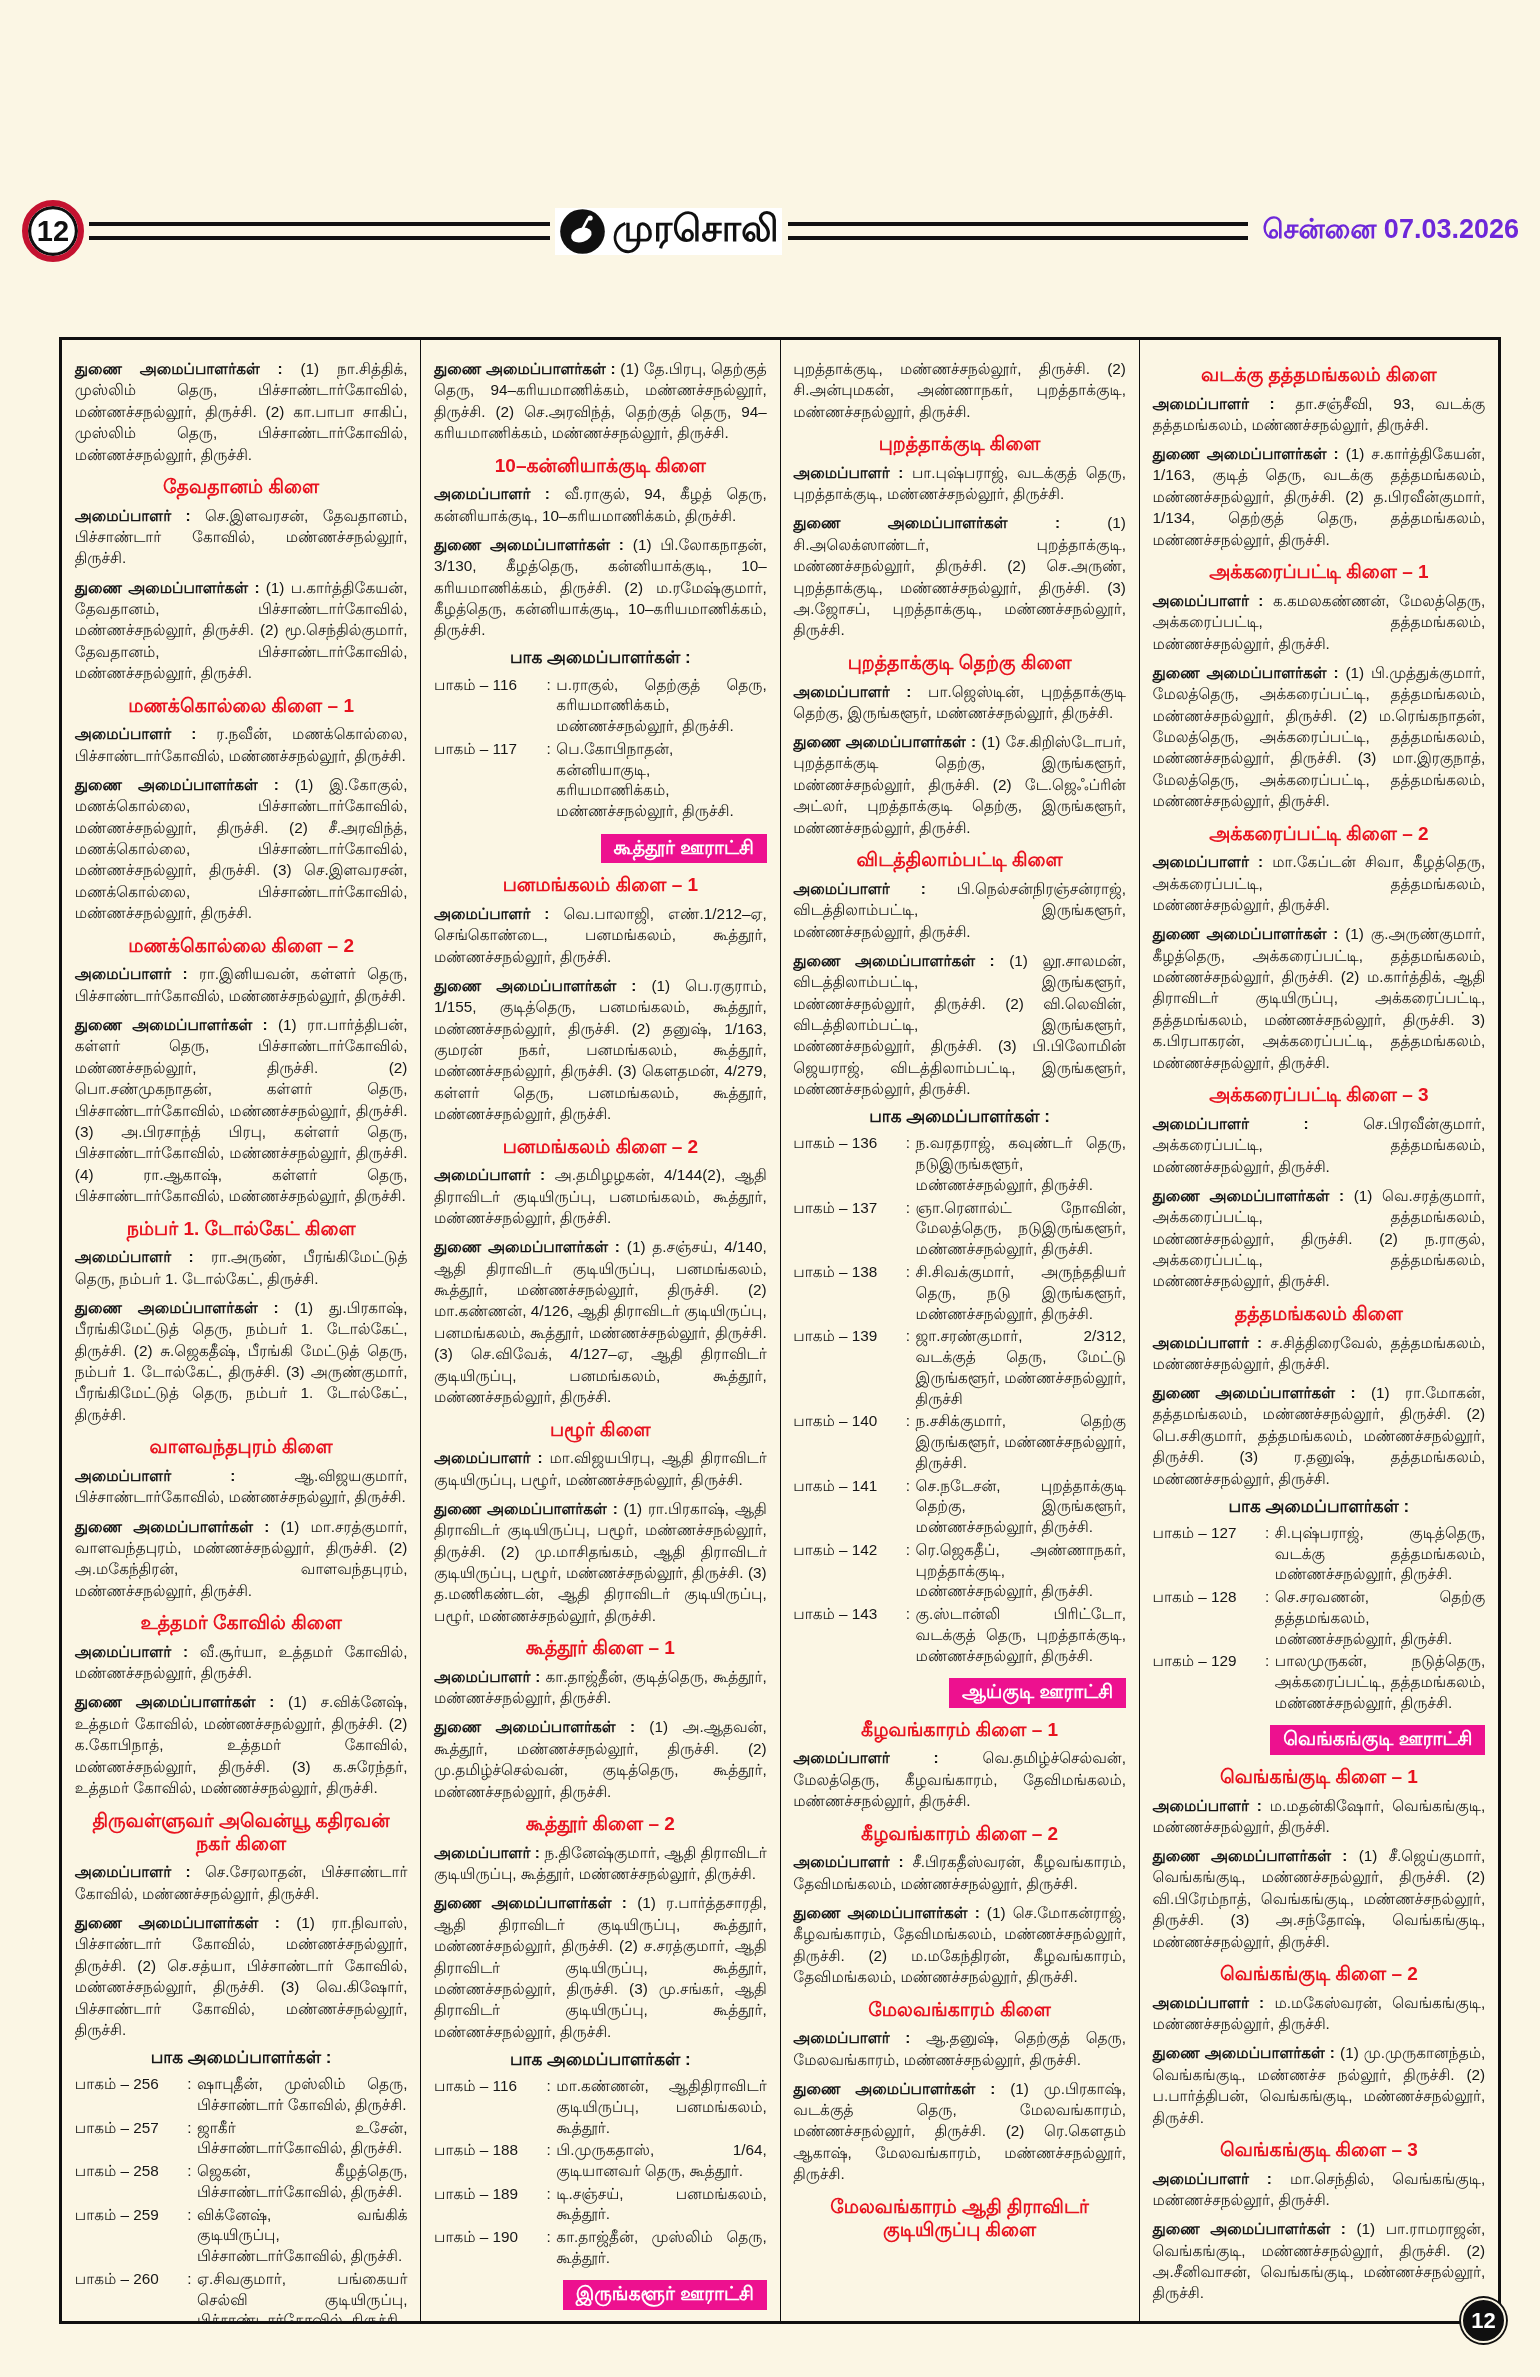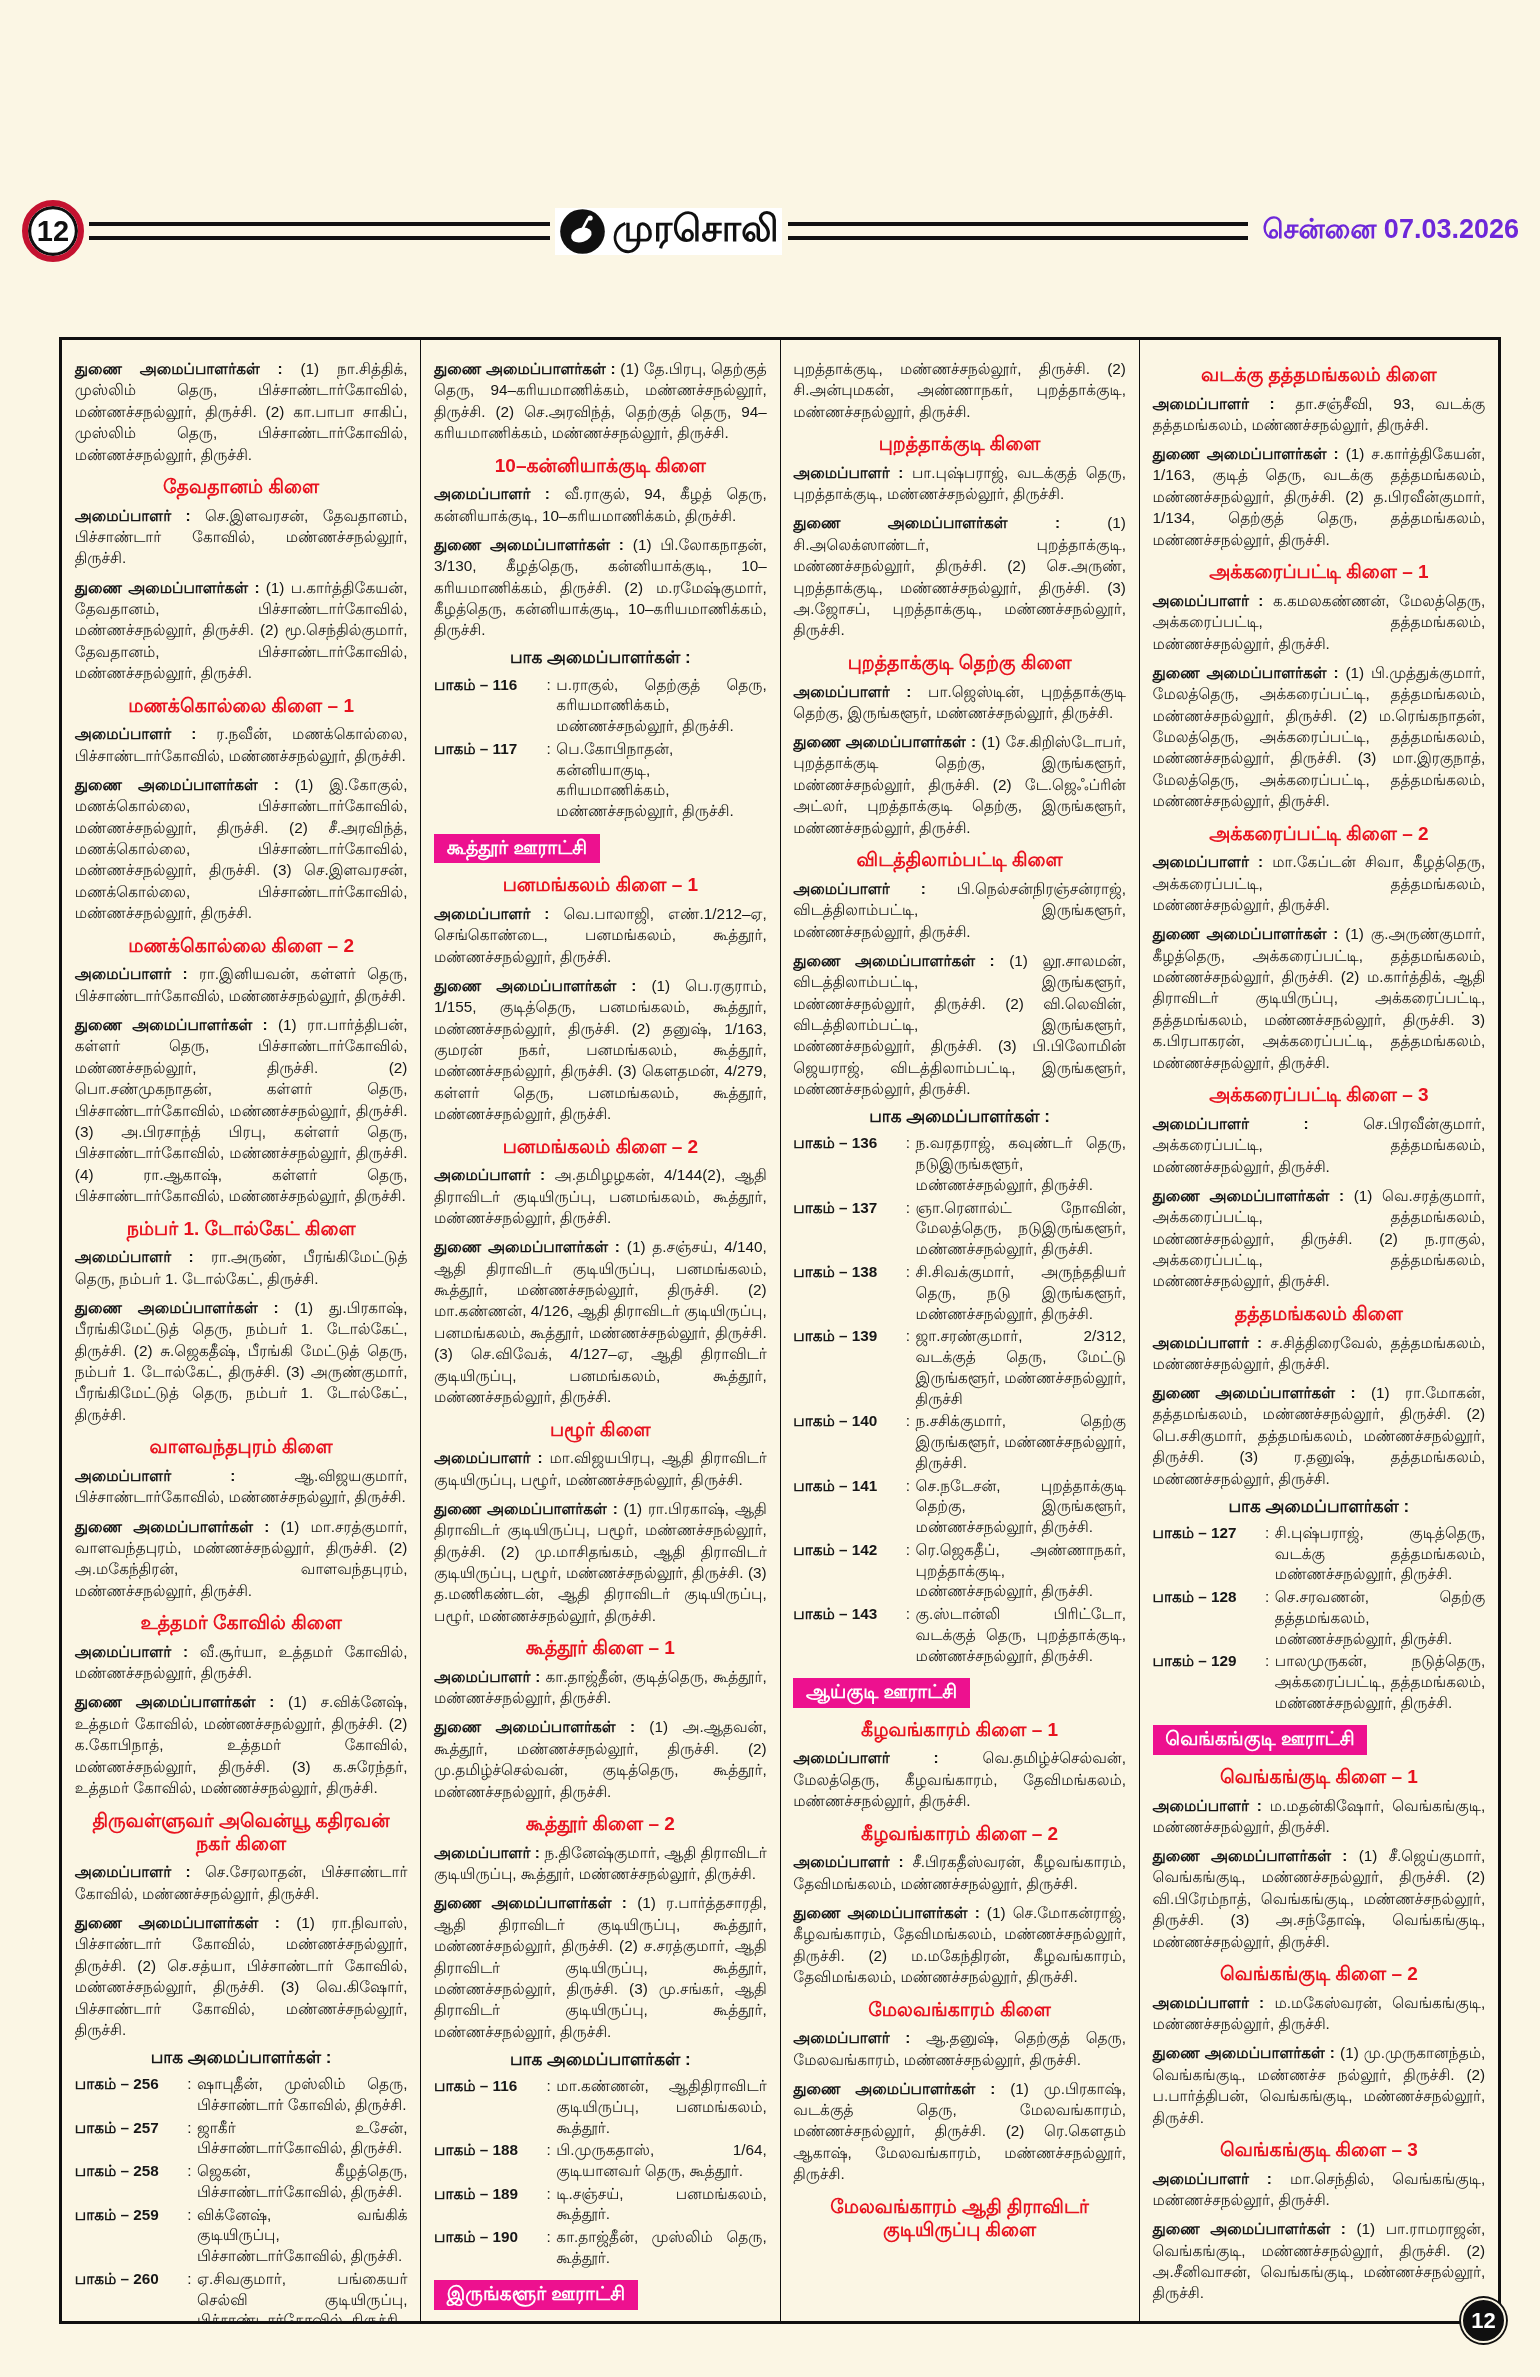--- a/index.html
+++ b/index.html
@@ -28,28 +28,28 @@
     border:3.2px solid #101010;display:flex;box-sizing:border-box;background:transparent;
   }
   .col{flex:1 1 0;padding:12.8px 12.8px 10.2px;overflow:hidden;box-sizing:border-box;}
   .col + .col{border-left:1.9px solid #101010;}
   .para{font-size:15.3px;line-height:1.40;text-align:justify;margin:5.1px 0 7.7px;}
   .plabel{font-weight:bold;}
   .branch-heading{
     color:#e8131f;text-align:center;font-weight:bold;
     font-size:19px;line-height:1.22;margin:10.2px 3.8px 6.4px;
   }
-  .panchayat-wrap{text-align:left;margin:11.5px 0 2.6px;}
+  .panchayat-wrap{text-align:right;margin:11.5px 0 2.6px;}
   .panchayat-box{
     display:inline-block;background:#ed118f;color:#ffffff;
     font-weight:bold;font-size:19px;padding:3.2px 12.8px 4.5px;line-height:1.15;
   }
   .parts-heading{text-align:center;font-weight:bold;font-size:17px;margin:7.7px 0 5.1px;}
   .part-row{display:flex;font-size:15.3px;line-height:1.36;margin:1.9px 0;}
-  .part-num{flex:0 0 107px;white-space:nowrap;font-weight:bold;}
+  .part-num{flex:0 0 107px;white-space:nowrap;font-weight:normal;}
   .part-colon{flex:0 0 15.3px;text-align:center;}
   .part-text{flex:1;text-align:justify;}
   .footer-badge{
     position:absolute;left:1461px;top:2298px;width:41px;height:41px;border-radius:50%;
     background:#101010;color:#fff;display:flex;align-items:center;justify-content:center;
     font-size:22px;font-weight:bold;border:2.6px solid #fbf6e4;box-shadow:0 0 0 1.9px #101010;
   }
 </style>
 </head>
 <body>

